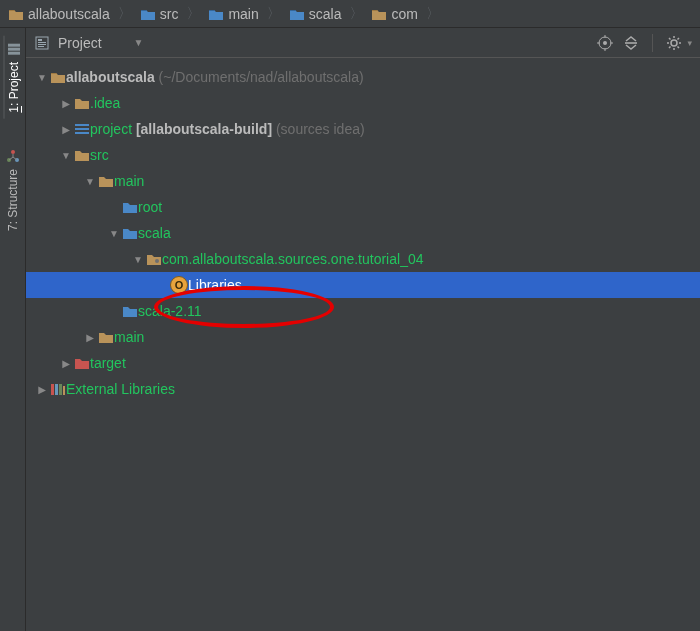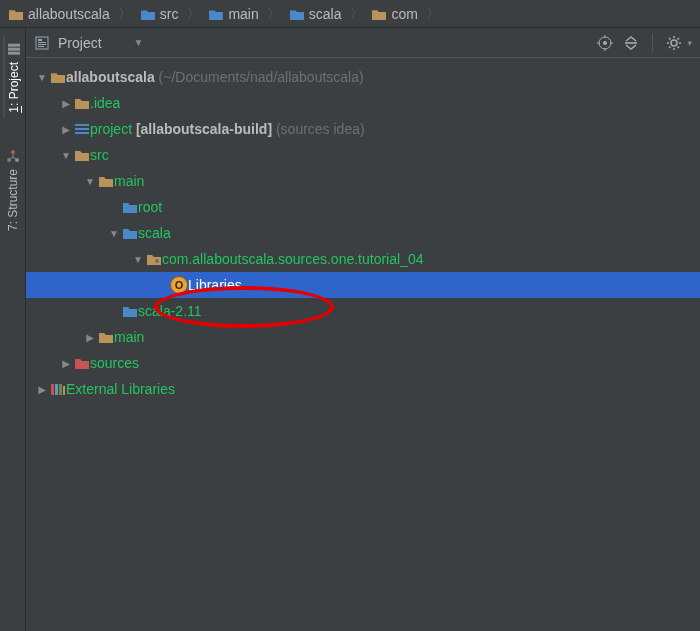--- a/index.html
+++ b/index.html
@@ -341,21 +341,21 @@
               </svg></span>
         <span class="label"><span class="main">main</span></span>
       </div>
 
       <div class="row">
         <span class="indent" style="width:32px"></span>
         <span class="arrow">▶</span>
         <span class="icon-folder-red"><svg viewBox="0 0 16 14">
                 <path d="M1 3h5l2 2h7v8H1z" fill="#c75450"></path>
               </svg></span>
-        <span class="label"><span class="main">sources</span></span>
+        <span class="label"><span class="main">target</span></span>
       </div>
 
 
       <div class="row">
         <span class="indent" style="width:8px"></span>
         <span class="arrow">▶</span>
         <span class="icon-libs"><svg viewBox="0 0 16 14">
                 <rect x="1" y="2" width="3" height="11" fill="#c75450"></rect>
                 <rect x="5" y="2" width="3" height="11" fill="#6897bb"></rect>
                 <rect x="9" y="2" width="3" height="11" fill="#6a8759"></rect>

